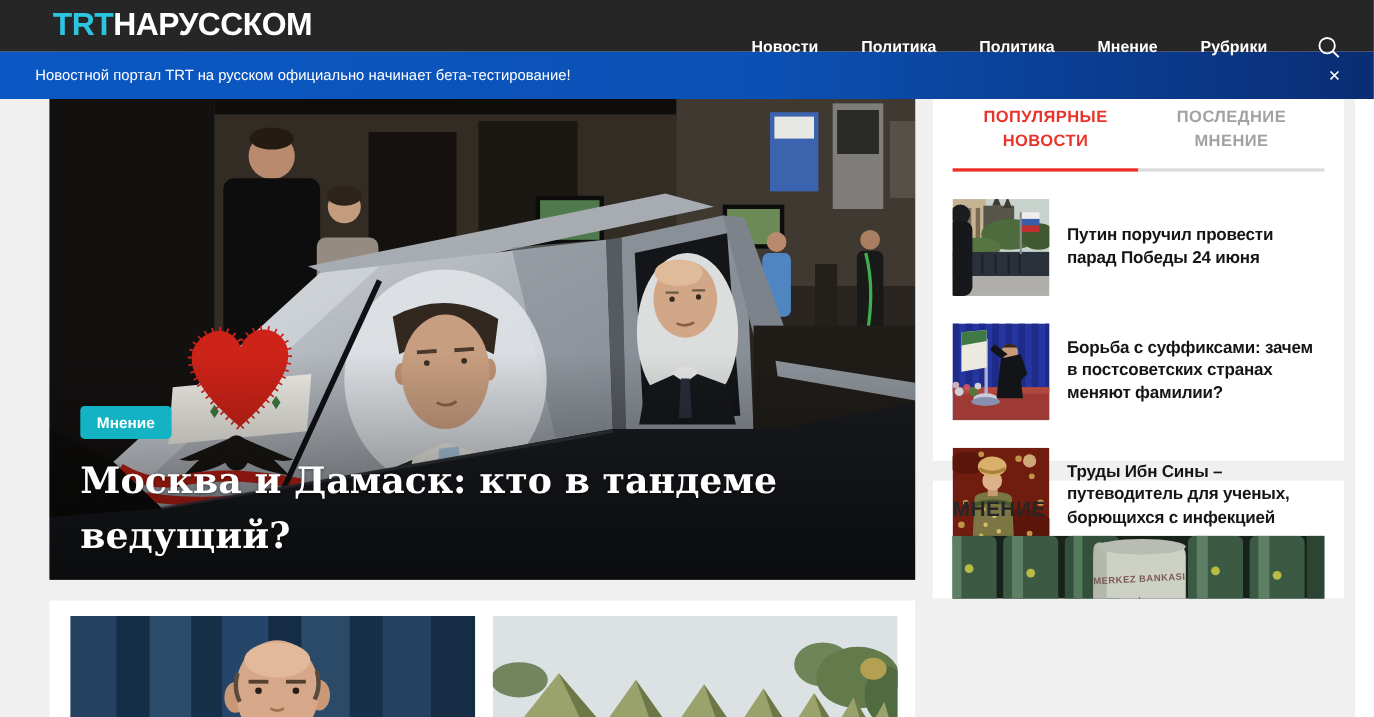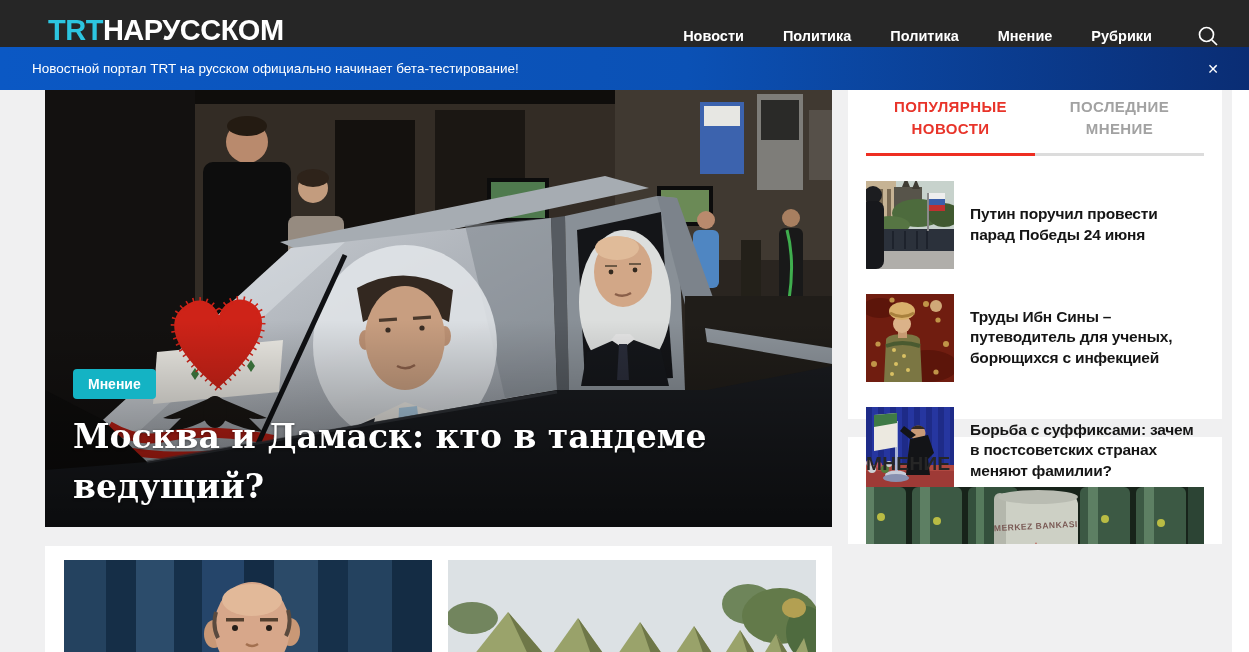--- a/index.html
+++ b/index.html
@@ -1,20 +1,20 @@
 <!DOCTYPE html>
 <html><head>
 <meta charset="utf-8">
 <style>
   * { margin:0; padding:0; box-sizing:border-box; }
   html,body { width:1249px; height:652px; overflow:hidden; }
   body { background:#f0f0f1; font-family:"Liberation Sans", sans-serif; position:relative; }
 
   
-  .topbar { height:47px; background:#262626; display:flex; align-items:flex-end; padding:0 30px 0 48px; }
+  .topbar { height:47px; background:#262626; display:flex; align-items:center; padding:0 30px 0 48px; }
   .logo { font-size:29px; font-weight:800; letter-spacing:-0.5px; white-space:nowrap; cursor:pointer; }
   .logo .trt { color:#2cc5e0; }
   .logo .rest { color:#ffffff; }
   .mainnav { margin-left:auto; display:flex; align-items:center; gap:39px;margin-top:39px; }
   .mainnav a { color:#fff; text-decoration:none; font-size:14.5px; font-weight:700; }
   .search-btn { background:none; border:none; cursor:pointer; display:flex; align-items:center; margin-left:6px; }
 
   
   .beta-banner { height:43px; background:linear-gradient(90deg,#0b58c4 0%,#0b51b5 55%,#0a2d74 100%);
     color:#fff; display:flex; align-items:center; padding:0 30px 0 32px; font-size:13.5px; }
@@ -312,52 +312,20 @@
             <rect x="-6" y="20" width="24" height="68" rx="8" fill="#17181c"></rect>
           </svg>
         </div>
         <div class="news-title">Путин поручил провести
 парад Победы 24 июня</div>
       </div>
 
       <div class="news-item">
         <div class="thumb">
           <svg viewBox="0 0 88 88" width="88" height="88">
-            <rect width="88" height="88" fill="#701d10"></rect>
-            <ellipse cx="62" cy="72" rx="30" ry="16" fill="#5c150a"></ellipse>
-            <ellipse cx="14" cy="14" rx="18" ry="10" fill="#5c150a"></ellipse>
-            <circle cx="60" cy="10" r="3" fill="#c09448"></circle>
-              <circle cx="72" cy="26" r="2.6" fill="#c09448"></circle>
-              <circle cx="80" cy="50" r="3" fill="#c09448"></circle>
-              <circle cx="12" cy="50" r="2.6" fill="#c09448"></circle>
-              <circle cx="8" cy="70" r="3" fill="#c09448"></circle>
-              <circle cx="70" cy="78" r="2.6" fill="#c09448"></circle>
-              <circle cx="26" cy="6" r="2.6" fill="#c09448"></circle>
-            <circle cx="70" cy="12" r="6" fill="#d0a878"></circle>
-            <path d="M20,46 C20,38 54,38 54,46 L56,88 L18,88 Z" fill="#7b7643"></path>
-            <circle cx="28" cy="56" r="2" fill="#d9c063"></circle>
-              <circle cx="38" cy="62" r="2" fill="#d9c063"></circle>
-              <circle cx="30" cy="70" r="2" fill="#d9c063"></circle>
-              <circle cx="42" cy="76" r="2" fill="#d9c063"></circle>
-              <circle cx="26" cy="80" r="2" fill="#d9c063"></circle>
-            <rect x="32" y="36" width="9" height="8" fill="#c79a72"></rect>
-            <circle cx="36" cy="30" r="9" fill="#dbb289"></circle>
-            <ellipse cx="36" cy="17" rx="13" ry="9" fill="#d9b06b"></ellipse>
-            <path d="M24,19 q12,7 24,0" stroke="#a9813d" stroke-width="3" fill="none"></path>
-            <path d="M20,52 q16,-6 34,0" stroke="#4a5a30" stroke-width="4" fill="none"></path>
-          </svg>
-        </div>
-        <div class="news-title">Труды Ибн Сины –
-путеводитель для ученых,
-борющихся с инфекцией</div>
-      </div>
-
-      <div class="news-item">
-        <div class="thumb">
-          <svg viewBox="0 0 88 88" width="88" height="88">
             <rect width="88" height="88" fill="#2636a0"></rect>
             <rect x="0" width="6" height="62" fill="#1e2b88"></rect>
               <rect x="12" width="6" height="62" fill="#1e2b88"></rect>
               <rect x="24" width="6" height="62" fill="#1e2b88"></rect>
               <rect x="36" width="6" height="62" fill="#1e2b88"></rect>
               <rect x="48" width="6" height="62" fill="#1e2b88"></rect>
               <rect x="60" width="6" height="62" fill="#1e2b88"></rect>
               <rect x="72" width="6" height="62" fill="#1e2b88"></rect>
               <rect x="84" width="4" height="62" fill="#1e2b88"></rect>
             <rect x="0" y="58" width="88" height="30" fill="#9e3a36"></rect>
@@ -375,20 +343,52 @@
               <circle cx="13" cy="58" r="3" fill="#c25468"></circle>
               <circle cx="19" cy="62" r="4" fill="#537a3a"></circle>
               <circle cx="3" cy="56" r="3" fill="#d0b0b8"></circle>
               <circle cx="23" cy="57" r="3" fill="#cdd0d4"></circle>
           </svg>
         </div>
         <div class="news-title">Борьба с суффиксами: зачем
 в постсоветских странах
 меняют фамилии?</div>
       </div>
+
+      <div class="news-item">
+        <div class="thumb">
+          <svg viewBox="0 0 88 88" width="88" height="88">
+            <rect width="88" height="88" fill="#701d10"></rect>
+            <ellipse cx="62" cy="72" rx="30" ry="16" fill="#5c150a"></ellipse>
+            <ellipse cx="14" cy="14" rx="18" ry="10" fill="#5c150a"></ellipse>
+            <circle cx="60" cy="10" r="3" fill="#c09448"></circle>
+              <circle cx="72" cy="26" r="2.6" fill="#c09448"></circle>
+              <circle cx="80" cy="50" r="3" fill="#c09448"></circle>
+              <circle cx="12" cy="50" r="2.6" fill="#c09448"></circle>
+              <circle cx="8" cy="70" r="3" fill="#c09448"></circle>
+              <circle cx="70" cy="78" r="2.6" fill="#c09448"></circle>
+              <circle cx="26" cy="6" r="2.6" fill="#c09448"></circle>
+            <circle cx="70" cy="12" r="6" fill="#d0a878"></circle>
+            <path d="M20,46 C20,38 54,38 54,46 L56,88 L18,88 Z" fill="#7b7643"></path>
+            <circle cx="28" cy="56" r="2" fill="#d9c063"></circle>
+              <circle cx="38" cy="62" r="2" fill="#d9c063"></circle>
+              <circle cx="30" cy="70" r="2" fill="#d9c063"></circle>
+              <circle cx="42" cy="76" r="2" fill="#d9c063"></circle>
+              <circle cx="26" cy="80" r="2" fill="#d9c063"></circle>
+            <rect x="32" y="36" width="9" height="8" fill="#c79a72"></rect>
+            <circle cx="36" cy="30" r="9" fill="#dbb289"></circle>
+            <ellipse cx="36" cy="17" rx="13" ry="9" fill="#d9b06b"></ellipse>
+            <path d="M24,19 q12,7 24,0" stroke="#a9813d" stroke-width="3" fill="none"></path>
+            <path d="M20,52 q16,-6 34,0" stroke="#4a5a30" stroke-width="4" fill="none"></path>
+          </svg>
+        </div>
+        <div class="news-title">Труды Ибн Сины –
+путеводитель для ученых,
+борющихся с инфекцией</div>
+      </div>
     </div>
 
     <section class="opinion-card">
       <h2 class="opinion-title">МНЕНИЕ</h2>
       <svg viewBox="0 0 338 110" width="338" height="110">
         <rect width="338" height="110" fill="#17231a"></rect>
         <g>
           <rect x="-10" y="0" width="50" height="110" rx="6" fill="#3c5944"></rect>
             <rect x="-2" y="0" width="10" height="110" fill="#5d7f63"></rect>
             <circle cx="15" cy="30" r="4" fill="#b9bc44"></circle>

